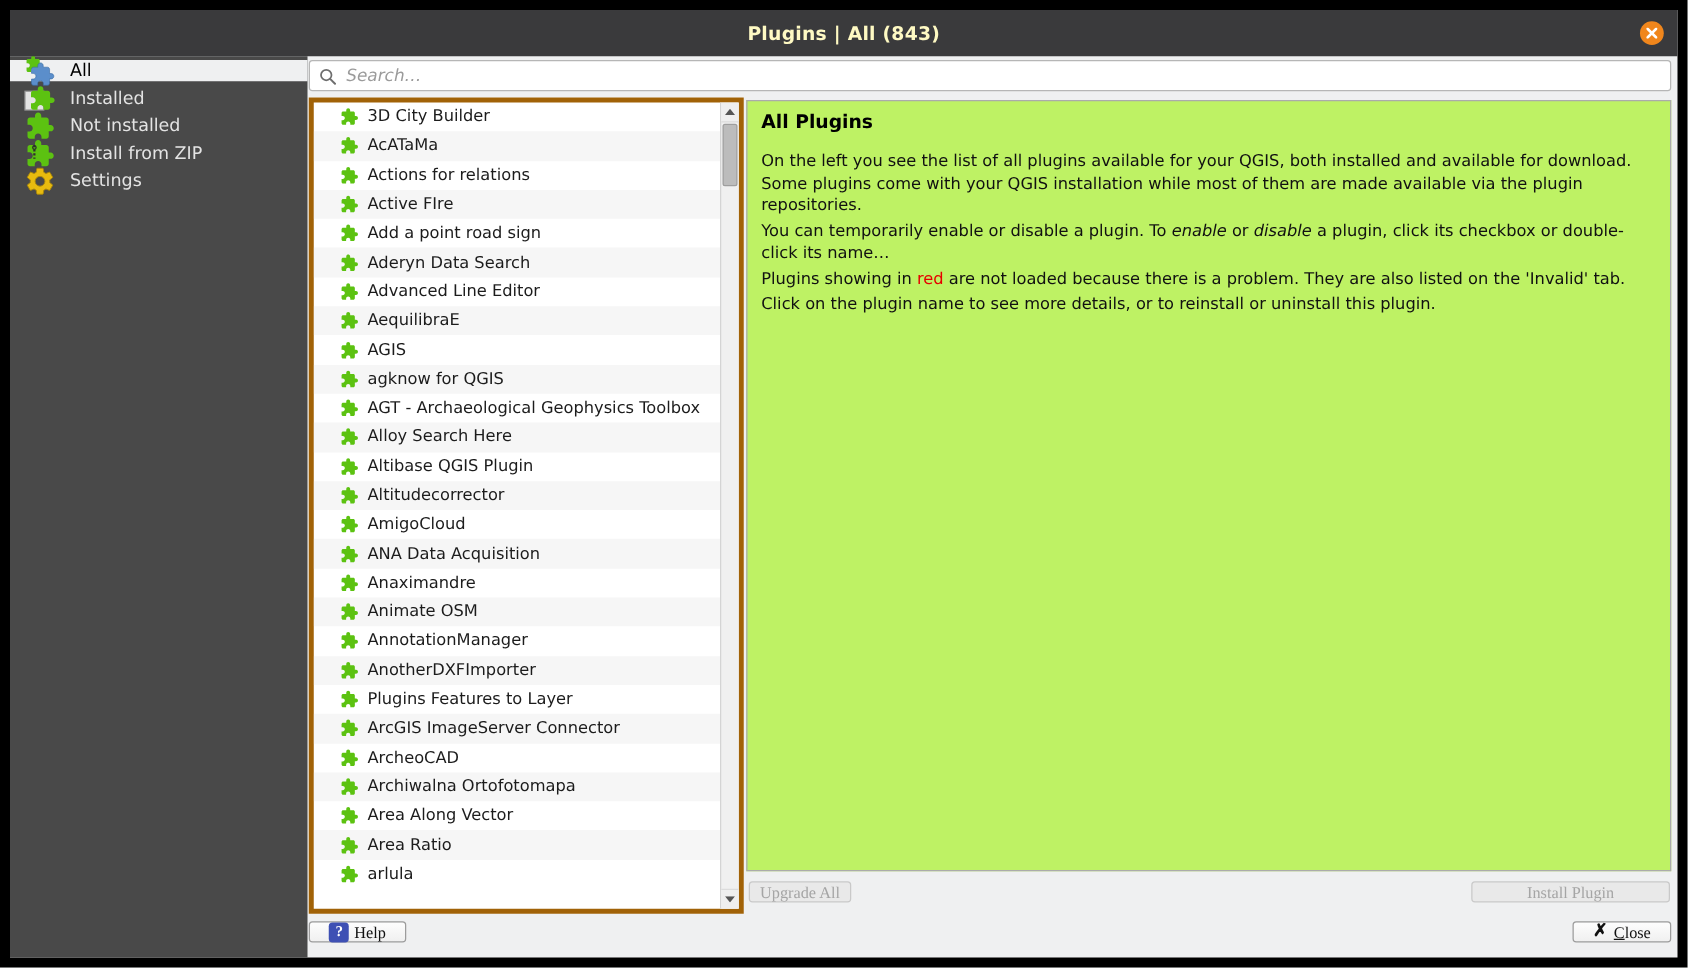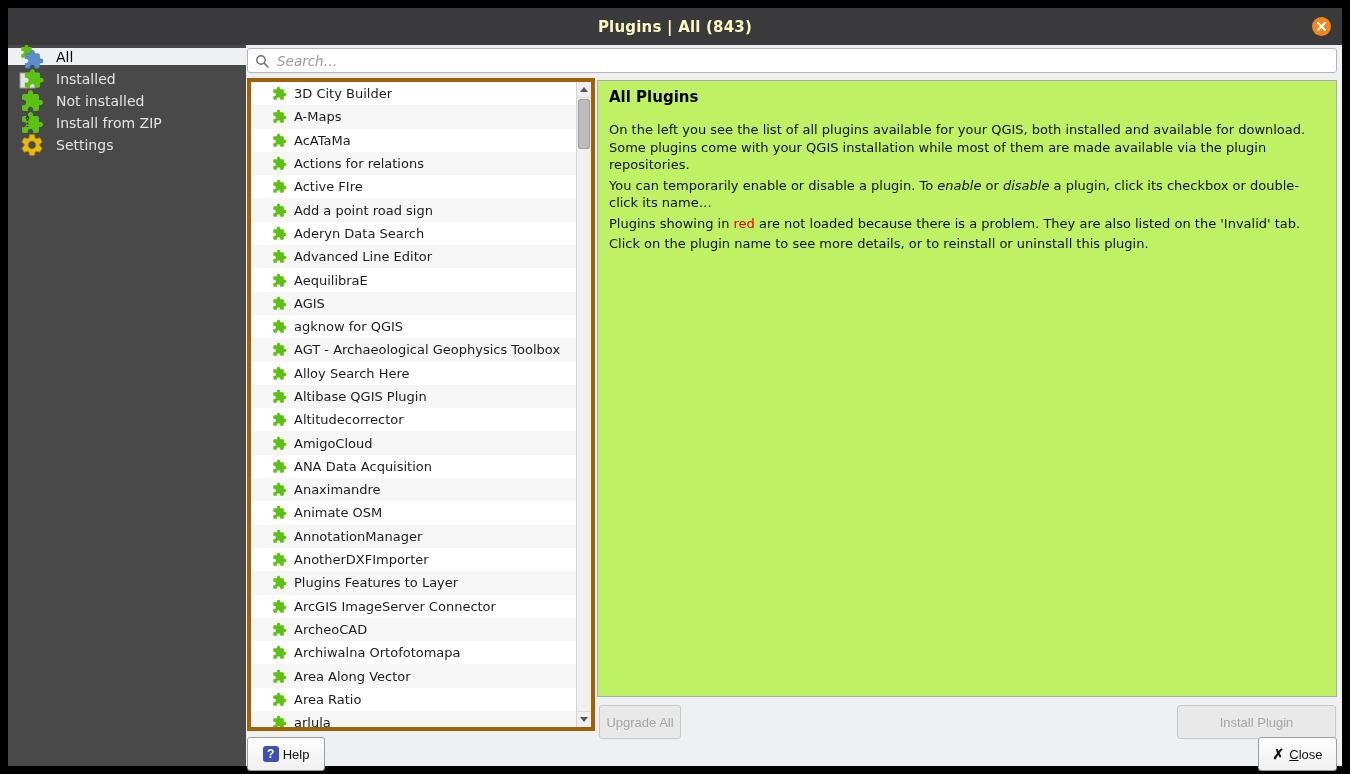--- a/index.html
+++ b/index.html
@@ -34,21 +34,21 @@
   .sb-up{top:0;border-bottom:1px solid #dcdcdc;}
   .sb-down{bottom:0;border-top:1px solid #dcdcdc;}
   .sb-thumb{position:absolute;left:1px;right:1px;top:17px;height:50px;background:#bcbcbc;border:1px solid #9e9e9e;border-radius:2px;box-sizing:border-box;cursor:pointer;}
   
   .details{position:absolute;left:351px;top:35px;width:740px;height:617px;background:#bef264;border:1px solid #ababab;box-sizing:border-box;padding:7px 11px;overflow:hidden;color:#111;}
   .details h1{font-size:15px;margin:0 0 15px 0;color:#000;}
   .details p{font-size:13px;line-height:1.35;margin:0 0 3px 0;}
   .red{color:#e60000;}
   .em{font-style:italic;}
   
-  .btn{position:absolute;height:34px;border-radius:3px;box-sizing:border-box;font-size:13px;display:flex;align-items:center;justify-content:center;font-family:Liberation Sans, sans-serif;}
+  .btn{position:absolute;height:17px;border-radius:3px;box-sizing:border-box;font-size:13px;display:flex;align-items:center;justify-content:center;font-family:Liberation Serif, serif;}
   .btn.disabled{background:#e9e9e9;border:1px solid #c9c9c9;color:#a5a5a5;}
   .btn.enabled{background:linear-gradient(#fdfdfd,#f0f0f0);border:1px solid #9c9c9c;color:#111;cursor:pointer;}
   #upgrade-all{left:353px;top:660px;width:82px;}
   #install-plugin{left:931px;top:660px;width:159px;}
   #help-btn{left:1px;top:692px;width:78px;gap:4px;}
   #close-btn{left:1012px;top:692px;width:79px;gap:5px;}
   .help-q{width:16px;height:16px;background:#3e50b4;color:#fff;border-radius:3px;font-size:12px;font-weight:bold;display:flex;align-items:center;justify-content:center;}
   .close-x{font-size:14px;font-weight:600;line-height:1;}
   .u{text-decoration:underline;}
 </style>
@@ -137,26 +137,20 @@
           <div class="row">
               <svg class="puzzle" viewBox="0 0 24 24">
                 <path fill="#5cc211" d="M20.5 11H19V7c0-1.1-.9-2-2-2h-4V3.5C13 2.12 11.88 1 10.5 1S8 2.12 8 3.5V5H4c-1.1 0-1.99.9-1.99 2v3.8H3.5c1.49 0 2.7 1.21 2.7 2.7s-1.21 2.7-2.7 2.7H2V20c0 1.1.9 2 2 2h3.8v-1.5c0-1.49 1.21-2.7 2.7-2.7s2.7 1.21 2.7 2.7V22H17c1.1 0 2-.9 2-2v-4h1.5c1.38 0 2.5-1.12 2.5-2.5S21.88 11 20.5 11z"></path>
               </svg>
               <span class="row-label">3D City Builder</span>
             </div>
             <div class="row">
               <svg class="puzzle" viewBox="0 0 24 24">
                 <path fill="#5cc211" d="M20.5 11H19V7c0-1.1-.9-2-2-2h-4V3.5C13 2.12 11.88 1 10.5 1S8 2.12 8 3.5V5H4c-1.1 0-1.99.9-1.99 2v3.8H3.5c1.49 0 2.7 1.21 2.7 2.7s-1.21 2.7-2.7 2.7H2V20c0 1.1.9 2 2 2h3.8v-1.5c0-1.49 1.21-2.7 2.7-2.7s2.7 1.21 2.7 2.7V22H17c1.1 0 2-.9 2-2v-4h1.5c1.38 0 2.5-1.12 2.5-2.5S21.88 11 20.5 11z"></path>
               </svg>
-              <span class="row-label">A-Maps</span>
-            </div>
-            <div class="row">
-              <svg class="puzzle" viewBox="0 0 24 24">
-                <path fill="#5cc211" d="M20.5 11H19V7c0-1.1-.9-2-2-2h-4V3.5C13 2.12 11.88 1 10.5 1S8 2.12 8 3.5V5H4c-1.1 0-1.99.9-1.99 2v3.8H3.5c1.49 0 2.7 1.21 2.7 2.7s-1.21 2.7-2.7 2.7H2V20c0 1.1.9 2 2 2h3.8v-1.5c0-1.49 1.21-2.7 2.7-2.7s2.7 1.21 2.7 2.7V22H17c1.1 0 2-.9 2-2v-4h1.5c1.38 0 2.5-1.12 2.5-2.5S21.88 11 20.5 11z"></path>
-              </svg>
               <span class="row-label">AcATaMa</span>
             </div>
             <div class="row">
               <svg class="puzzle" viewBox="0 0 24 24">
                 <path fill="#5cc211" d="M20.5 11H19V7c0-1.1-.9-2-2-2h-4V3.5C13 2.12 11.88 1 10.5 1S8 2.12 8 3.5V5H4c-1.1 0-1.99.9-1.99 2v3.8H3.5c1.49 0 2.7 1.21 2.7 2.7s-1.21 2.7-2.7 2.7H2V20c0 1.1.9 2 2 2h3.8v-1.5c0-1.49 1.21-2.7 2.7-2.7s2.7 1.21 2.7 2.7V22H17c1.1 0 2-.9 2-2v-4h1.5c1.38 0 2.5-1.12 2.5-2.5S21.88 11 20.5 11z"></path>
               </svg>
               <span class="row-label">Actions for relations</span>
             </div>
             <div class="row">
               <svg class="puzzle" viewBox="0 0 24 24">

